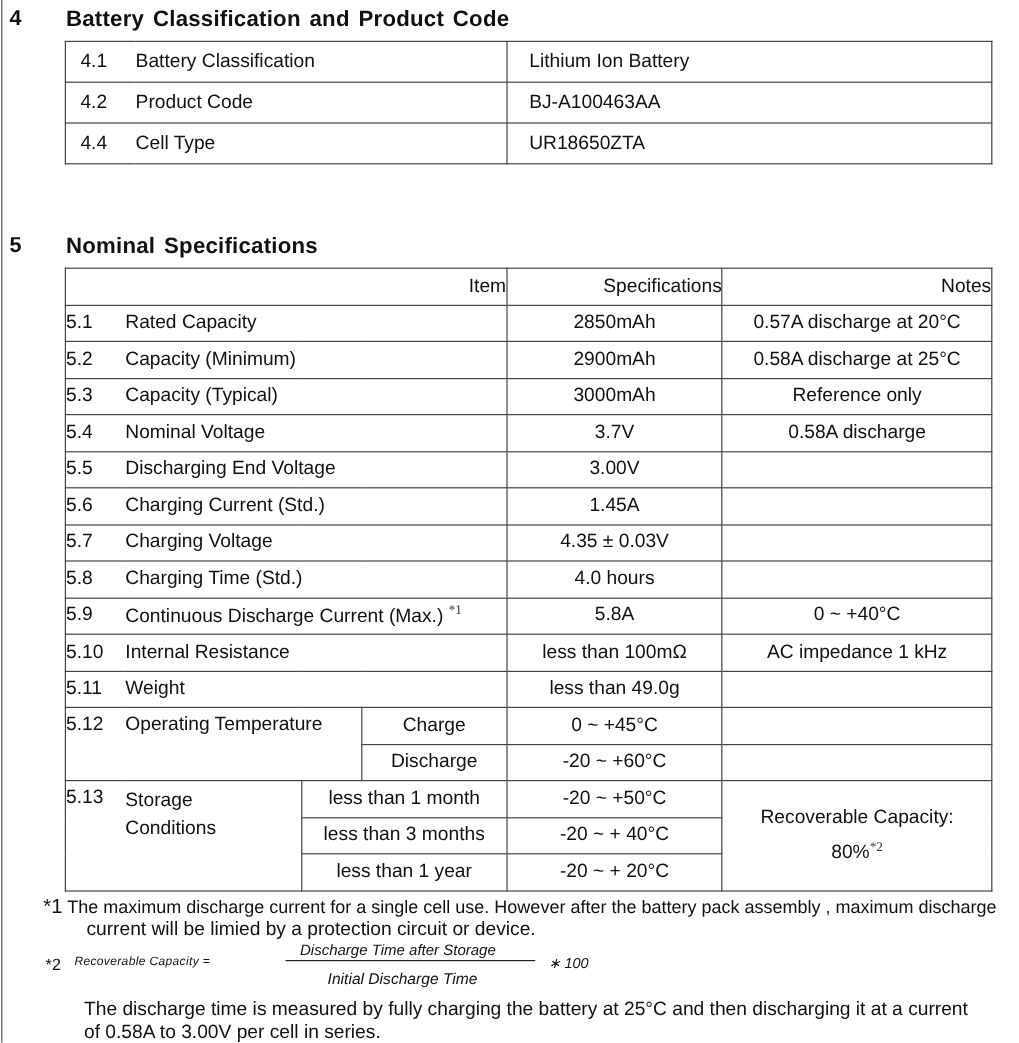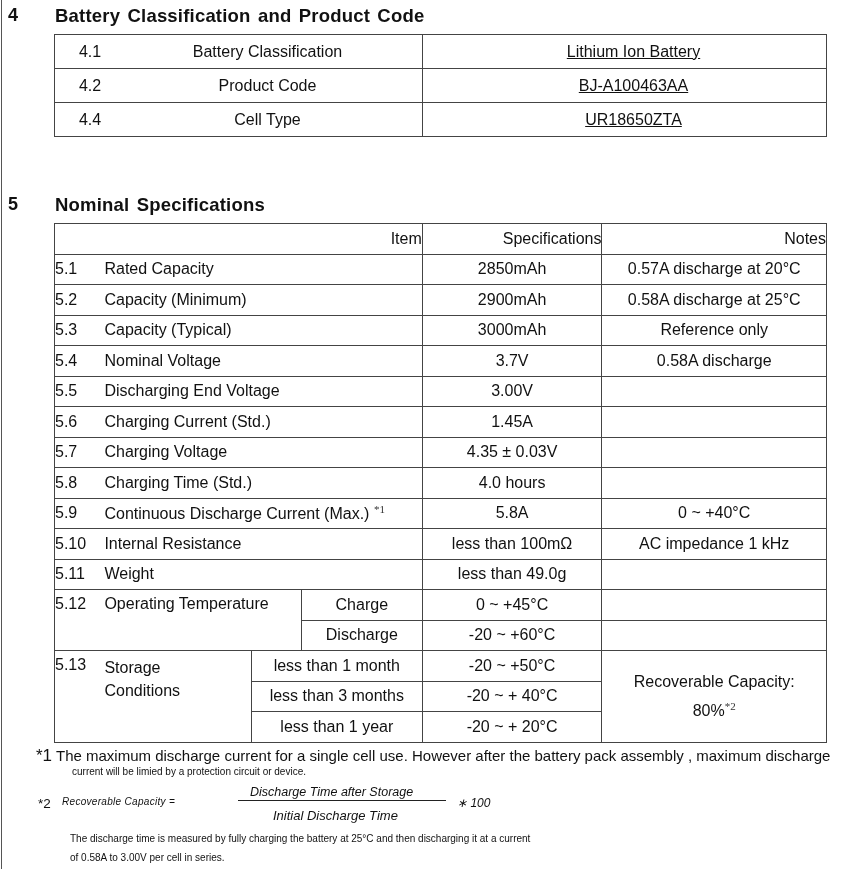--- a/index.html
+++ b/index.html
@@ -4,32 +4,32 @@
   <style>
     html, body { margin:0; padding:0; background:#ffffff; }
     body { width:849px; height:869px; position:relative; overflow:hidden;
            font-family:"Liberation Sans", sans-serif; color:#111; }
     .vline { position:absolute; left:1px; top:0; width:1px; height:869px; background:#555; }
     .sec-num { position:absolute; left:8px; font-weight:bold; font-size:18px; }
     .sec-title { position:absolute; left:55px; font-weight:bold; font-size:18.5px; letter-spacing:0.2px; word-spacing:2px; }
     table { position:absolute; border-collapse:collapse; font-size:16px; }
     td { border:1.3px solid #444; padding:0; height:31px; vertical-align:middle; }
     #t4 { left:54px; top:34px; width:773px; }
-    #t4 td { height:33px;text-align:center; }
+    #t4 td { height:33px; }
     #t4 .num { width:46px; padding-left:12px; }
     #t4 .lbl { width:309px; }
-    #t4 .val { padding-left:18px;text-decoration:underline; }
+    #t4 .val { padding-left:18px; }
     #t5 { left:54px; top:223px; width:773px; }
     #t5 td { height:29.5px; }
     #t5 .hdr { text-align:right; }
     #t5 .num { width:44px; padding-left:0; white-space:nowrap; }
     .ctr { text-align:center; }
     .top { vertical-align:top; padding-top:5px; }
     sup { font-family:"Liberation Serif", serif; font-size:11px; color:#333; }
-    .fn { position:absolute; font-size:10px; }
+    .fn { position:absolute; font-size:16px; }
     .it { font-style:italic; }
     .frac-line { position:absolute; left:238px; top:800px; width:208px; height:1px; background:#222; }
   </style>
 </head>
 <body>
 
 <div class="vline"></div>
 
 <div class="sec-num" style="top:5px">4</div>
 <div class="sec-title" style="top:5px">Battery Classification and Product Code</div>

